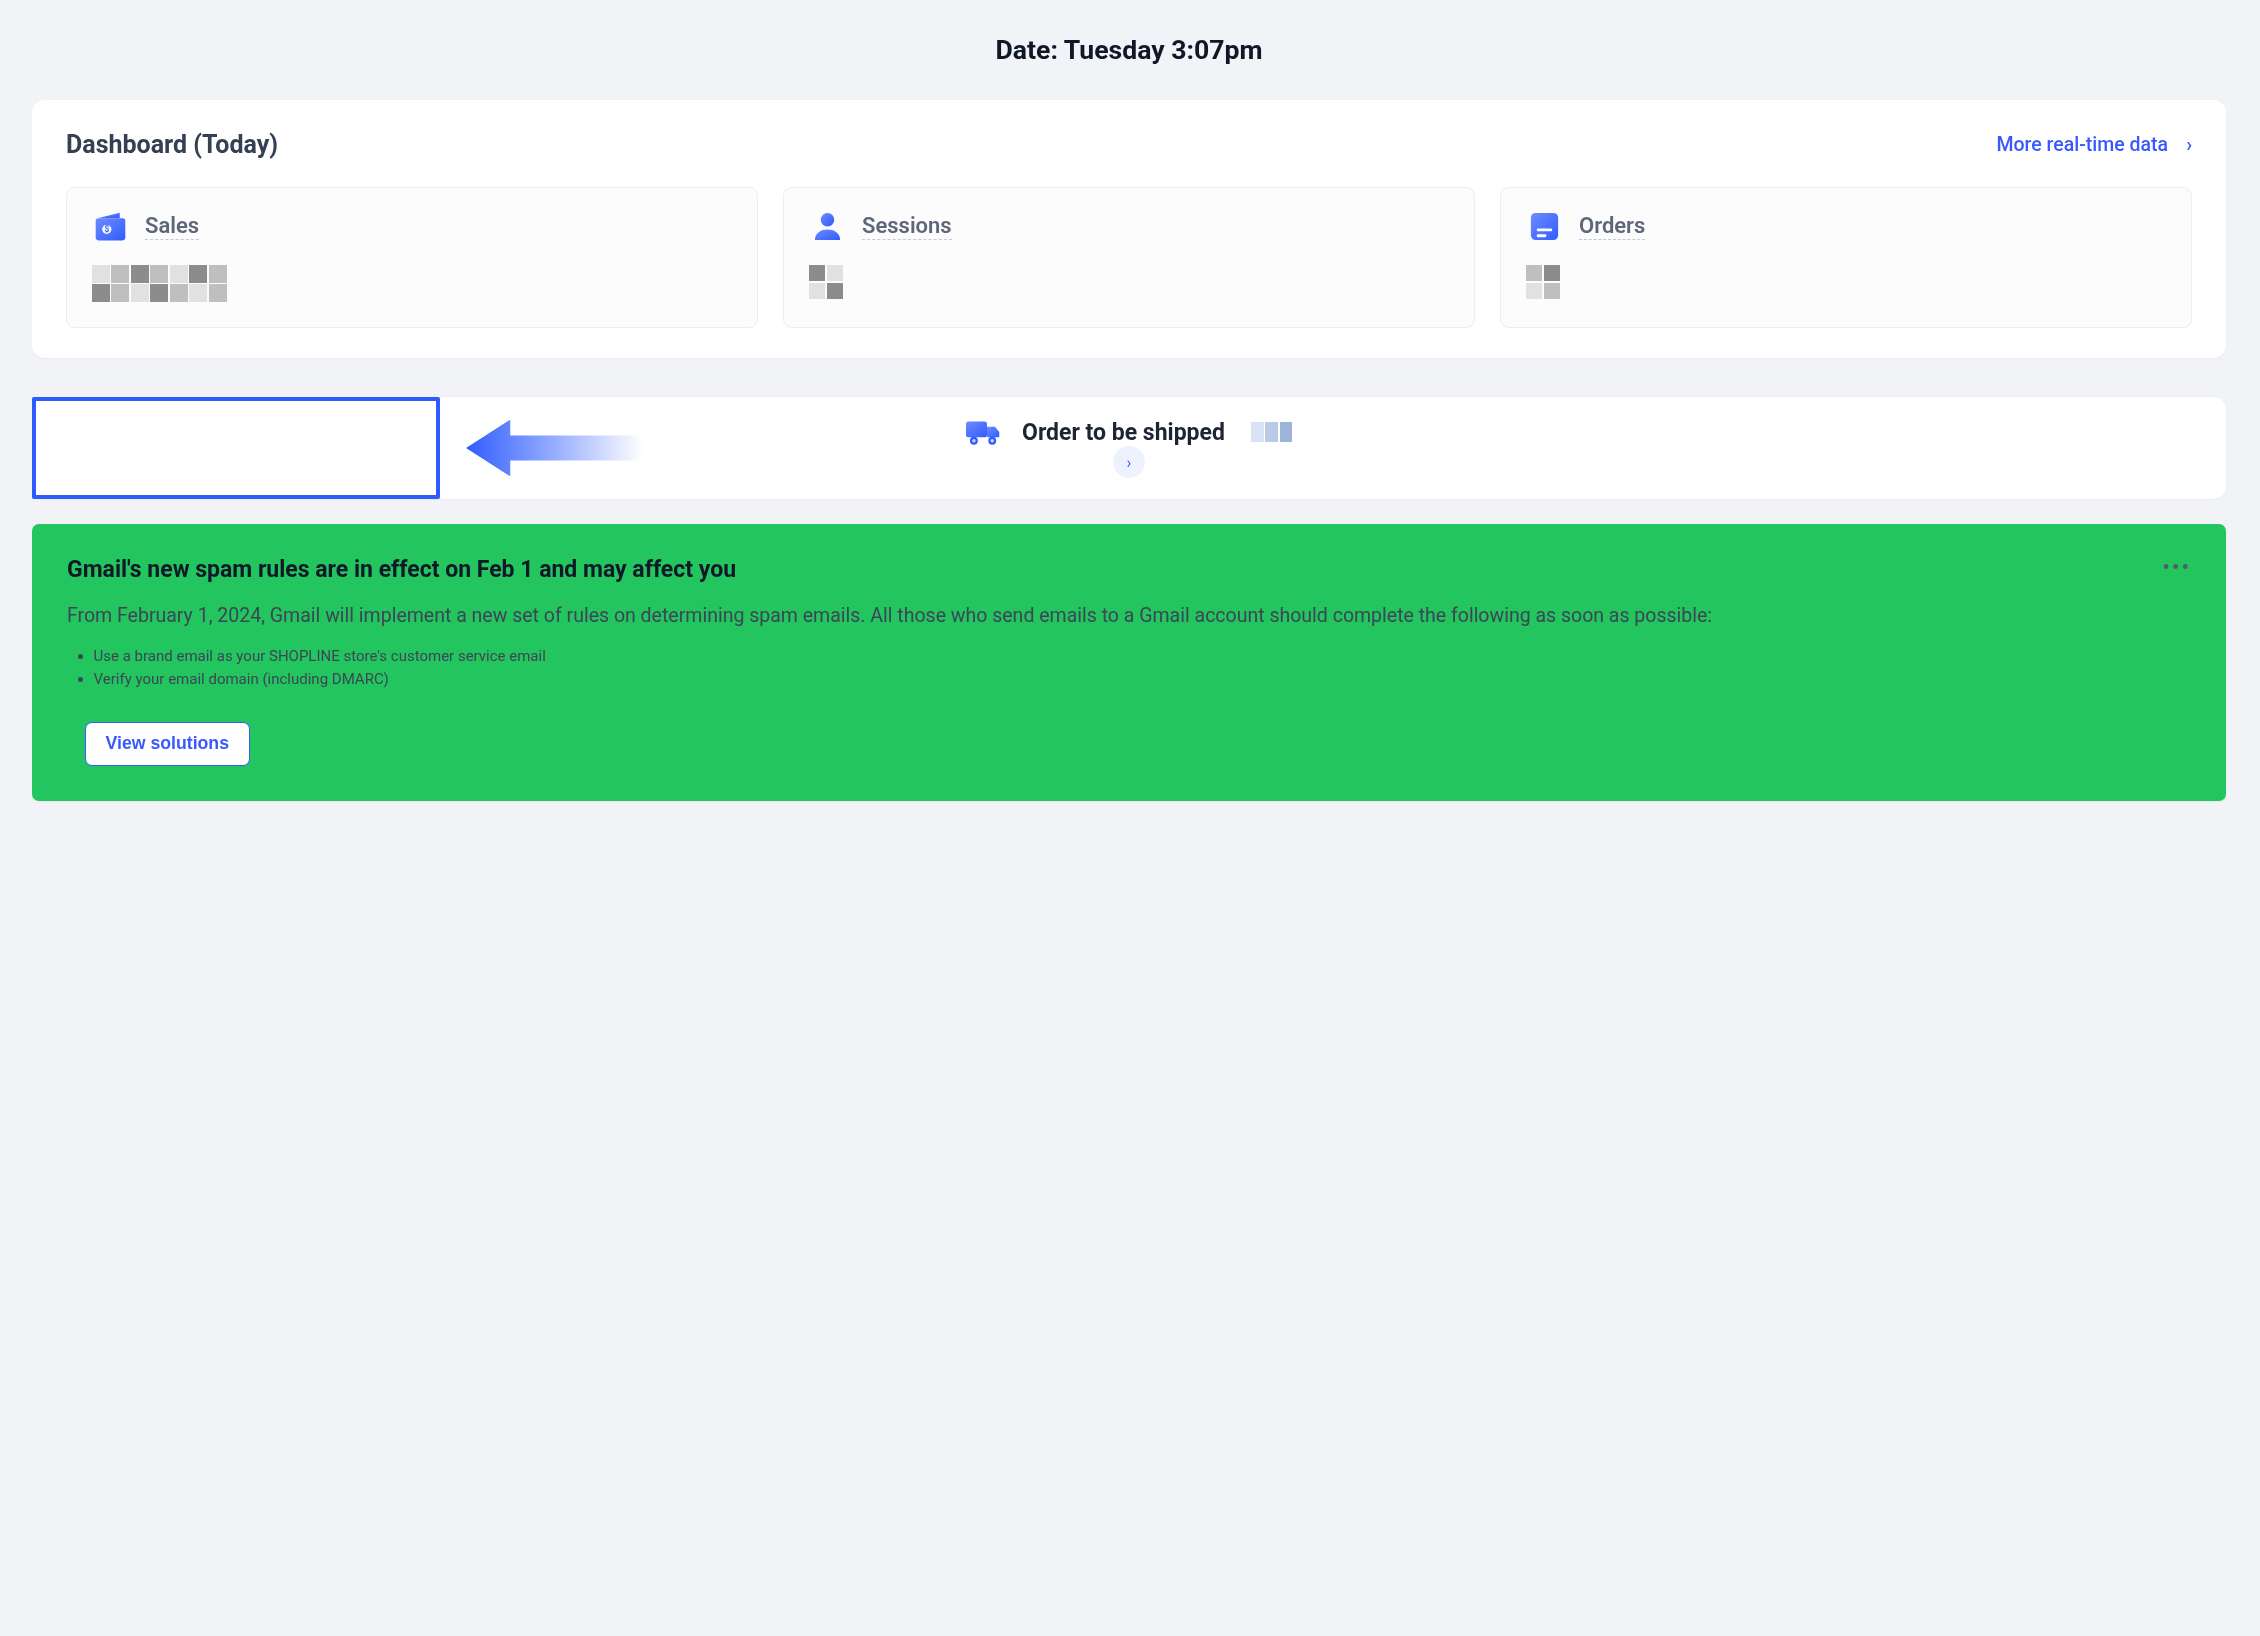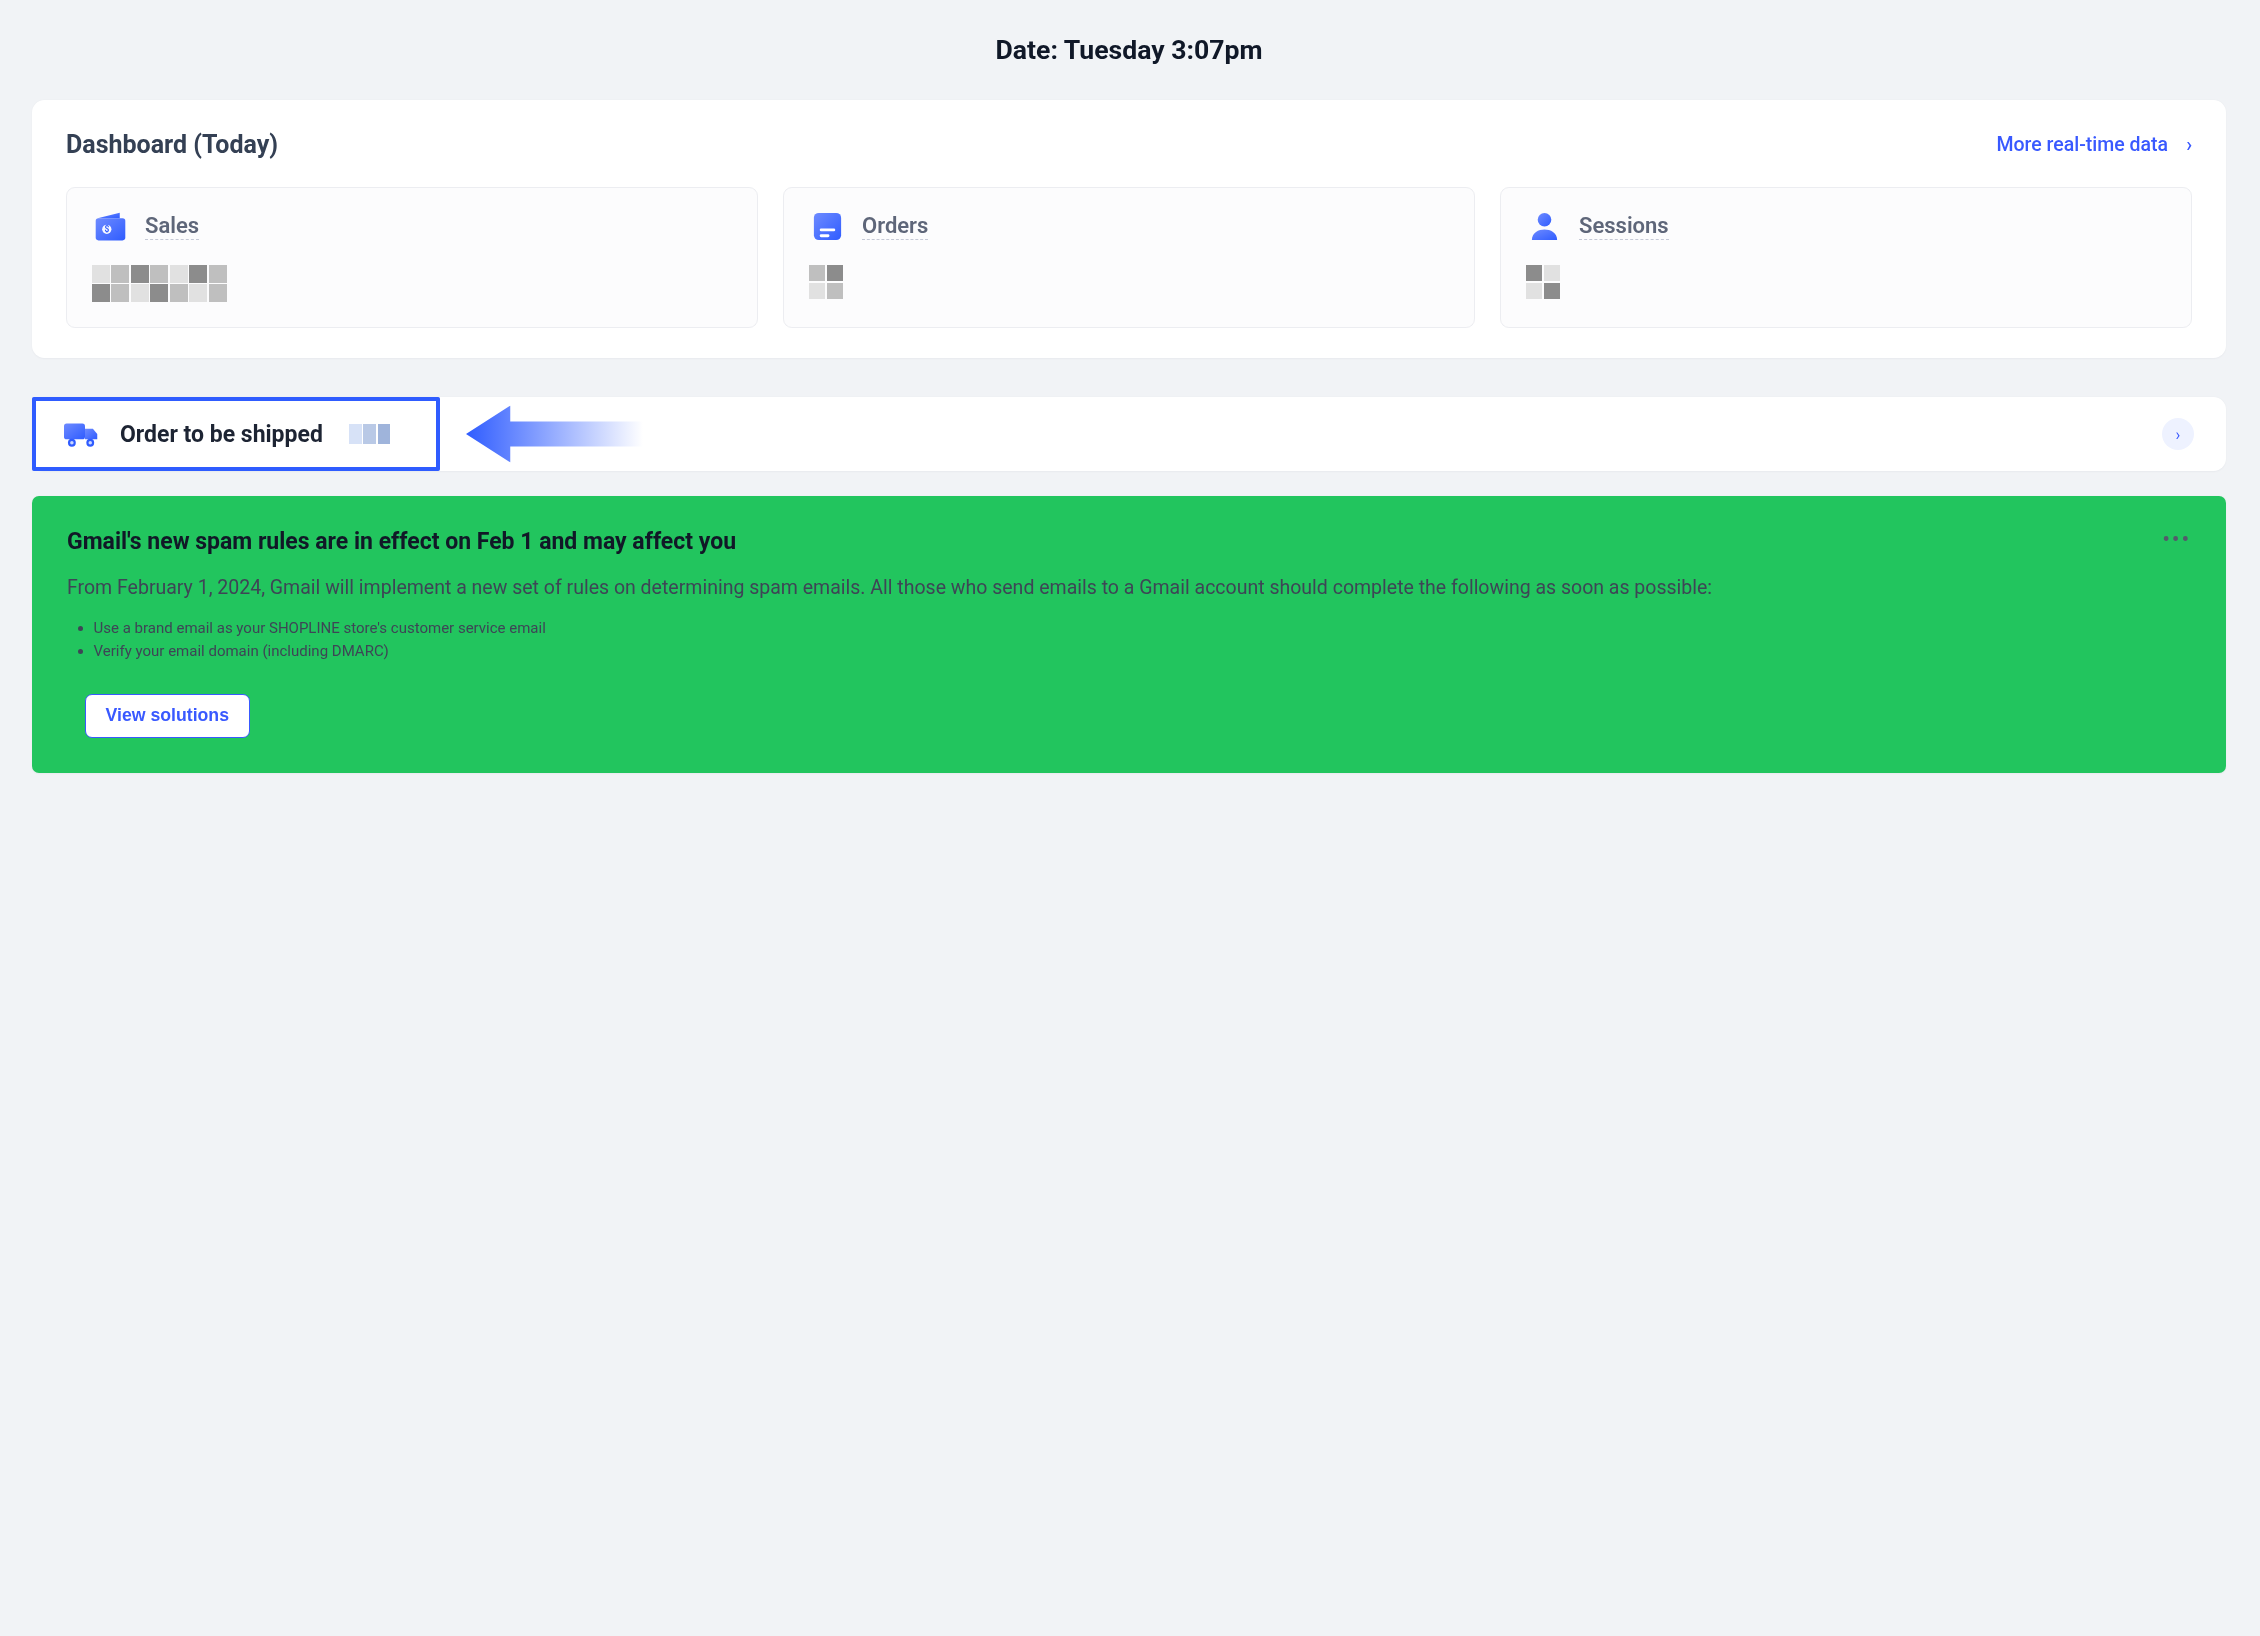--- a/index.html
+++ b/index.html
@@ -97,20 +97,21 @@
   .ship-card {
     background: #ffffff;
     border-radius: 12.4px;
     box-shadow: 0 0.9px 1.8px rgba(16,24,40,0.04);
     padding: 21px 32px;
     display: flex;
     align-items: center;
     justify-content: space-between;
     position: relative;
     margin-bottom: 25px;
+    flex-direction: column;
   }
   .ship-left {
     display: flex;
     align-items: center;
     gap: 21px;
   }
   .ship-title {
     font-size: 23px;
     font-weight: 700;
     color: #1d2433;
@@ -255,68 +256,68 @@
             <div class="blur-cell"></div>
           </div>
       </div>
     </div>
 
     <div class="stat-card">
       <div class="stat-head">
         <span class="stat-icon">
           <svg viewBox="0 0 36 36">
             <defs>
+                <linearGradient id="g3" x1="0" y1="0" x2="1" y2="1">
+                  <stop offset="0" stop-color="#6e8bff"></stop>
+                  <stop offset="1" stop-color="#2f5cff"></stop>
+                </linearGradient>
+              </defs>
+            <circle cx="18" cy="11" r="7" fill="url(#g3)"></circle>
+            <path d="M5 32 C5 24 12 21 18 21 C24 21 31 24 31 32 Z" fill="url(#g3)"></path>
+          </svg>
+        </span>
+        <span class="stat-label">Sessions</span>
+      </div>
+      <div class="blur-grid">
+        <div class="blur-row">
+            <div class="blur-cell dark"></div>
+            <div class="blur-cell light"></div>
+          </div>
+        <div class="blur-row">
+            <div class="blur-cell light"></div>
+            <div class="blur-cell dark"></div>
+          </div>
+      </div>
+    </div>
+
+    <div class="stat-card">
+      <div class="stat-head">
+        <span class="stat-icon">
+          <svg viewBox="0 0 36 36">
+            <defs>
                 <linearGradient id="g2" x1="0" y1="0" x2="1" y2="1">
                   <stop offset="0" stop-color="#6e8bff"></stop>
                   <stop offset="1" stop-color="#2f5cff"></stop>
                 </linearGradient>
               </defs>
             <rect x="4" y="4" width="28" height="28" rx="5" fill="url(#g2)"></rect>
             <rect x="10" y="20" width="16" height="3" rx="1.5" fill="#ffffff"></rect>
             <rect x="10" y="26" width="10" height="3" rx="1.5" fill="#ffffff"></rect>
           </svg>
         </span>
         <span class="stat-label">Orders</span>
       </div>
       <div class="blur-grid">
         <div class="blur-row">
             <div class="blur-cell"></div>
             <div class="blur-cell dark"></div>
           </div>
         <div class="blur-row">
             <div class="blur-cell light"></div>
             <div class="blur-cell"></div>
-          </div>
-      </div>
-    </div>
-
-    <div class="stat-card">
-      <div class="stat-head">
-        <span class="stat-icon">
-          <svg viewBox="0 0 36 36">
-            <defs>
-                <linearGradient id="g3" x1="0" y1="0" x2="1" y2="1">
-                  <stop offset="0" stop-color="#6e8bff"></stop>
-                  <stop offset="1" stop-color="#2f5cff"></stop>
-                </linearGradient>
-              </defs>
-            <circle cx="18" cy="11" r="7" fill="url(#g3)"></circle>
-            <path d="M5 32 C5 24 12 21 18 21 C24 21 31 24 31 32 Z" fill="url(#g3)"></path>
-          </svg>
-        </span>
-        <span class="stat-label">Sessions</span>
-      </div>
-      <div class="blur-grid">
-        <div class="blur-row">
-            <div class="blur-cell dark"></div>
-            <div class="blur-cell light"></div>
-          </div>
-        <div class="blur-row">
-            <div class="blur-cell light"></div>
-            <div class="blur-cell dark"></div>
           </div>
       </div>
     </div>
 
   </div>
 </div>
 
 <div class="ship-card">
   <div class="highlight-box"></div>
   <svg class="arrow-annot" viewBox="0 0 200 72">

